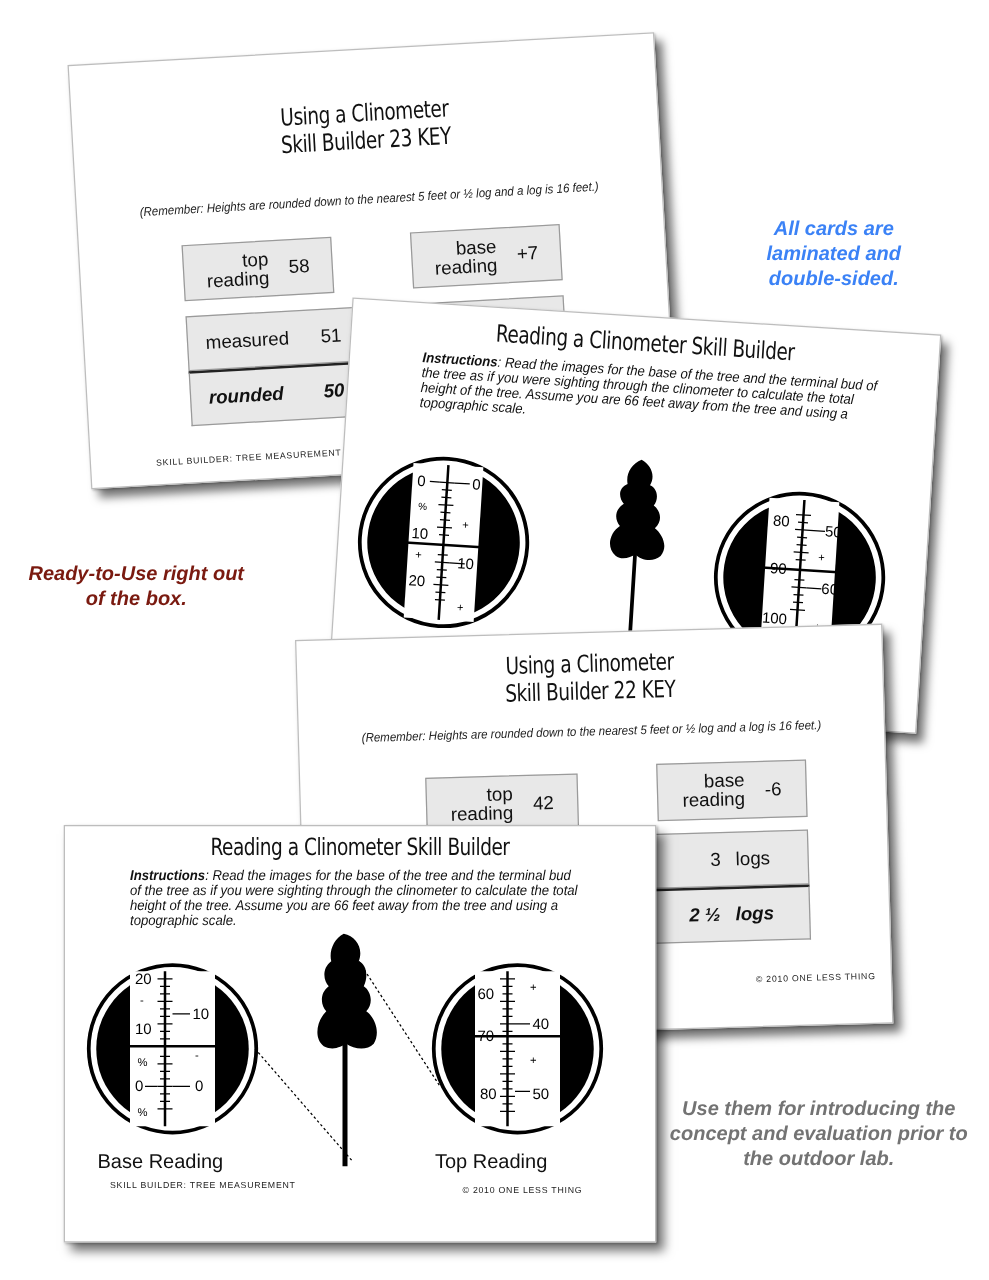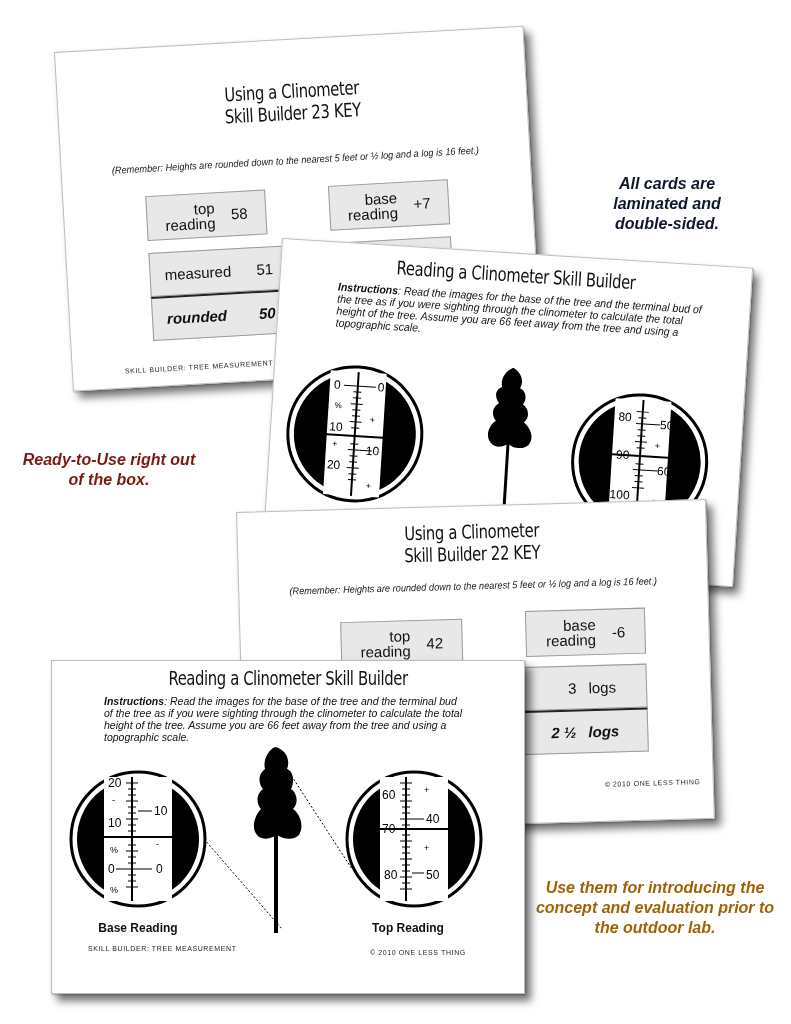--- a/index.html
+++ b/index.html
@@ -43,21 +43,21 @@
   }
   .instr b { font-weight: bold; }
 
   .callout {
     position: absolute; text-align: center; font-weight: bold; font-style: italic;
     font-size: 16px; line-height: 20px;
   }
 
   .scope { position: absolute; }
   .reading-label {
-    position: absolute; font-weight: bold; font-size: 12px; text-align: center; width: 120px;
+    position: absolute; font-weight: normal; font-size: 16px; width: 120px;
   }
   svg text { font-family: "Liberation Sans", sans-serif; }
 </style>
 </head>
 <body>
 
 <div class="card" style="left:54px; top:52px; width:470px; height:340px; transform: rotate(-3.2deg); transform-origin: left top;">
   <div class="title" style="top:40px; font-size:19px; line-height:22px;">
     <div>Using a Clinometer</div>
     <div>Skill Builder 23 KEY</div>
@@ -294,15 +294,15 @@
     <text x="82" y="54" font-size="12">40</text>
     <text x="80" y="82" font-size="9">+</text>
     <text x="82" y="110" font-size="12">50</text>
   </svg>
   <div class="reading-label" style="left:296px; top:260px;">Top Reading</div>
 
   <div class="footer-sc" style="left:36px; top:284px;">Skill Builder: Tree Measurement</div>
   <div class="footer-sc" style="left:318px; top:288px;">© 2010 One Less Thing</div>
 </div>
 
-<div class="callout" style="left:588px; top:174px; width:158px; color:#0f172a;">All cards are laminated and double-sided.</div>
+<div class="callout" style="left:588px; top:174px; width:158px; color:#3b82f6;">All cards are laminated and double-sided.</div>
 <div class="callout" style="left:14px; top:450px; width:190px; color:#7a1a10;">Ready-to-Use right out of the box.</div>
-<div class="callout" style="left:530px; top:878px; width:250px; color:#a16207;">Use them for introducing the concept and evaluation prior to the outdoor lab.</div>
+<div class="callout" style="left:530px; top:878px; width:250px; color:#737373;">Use them for introducing the concept and evaluation prior to the outdoor lab.</div>
 
 </body></html>

